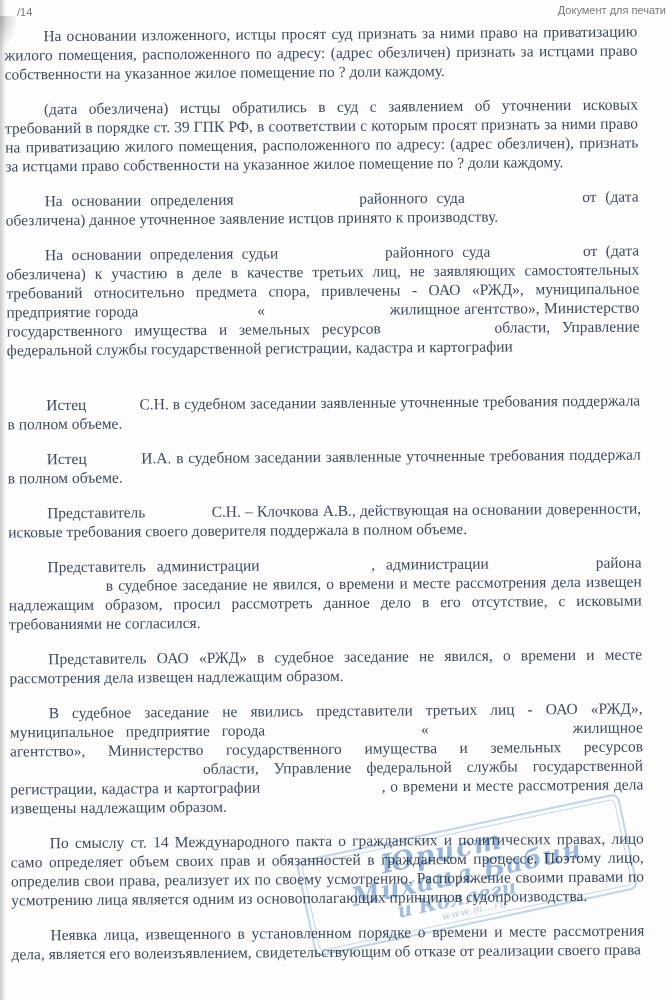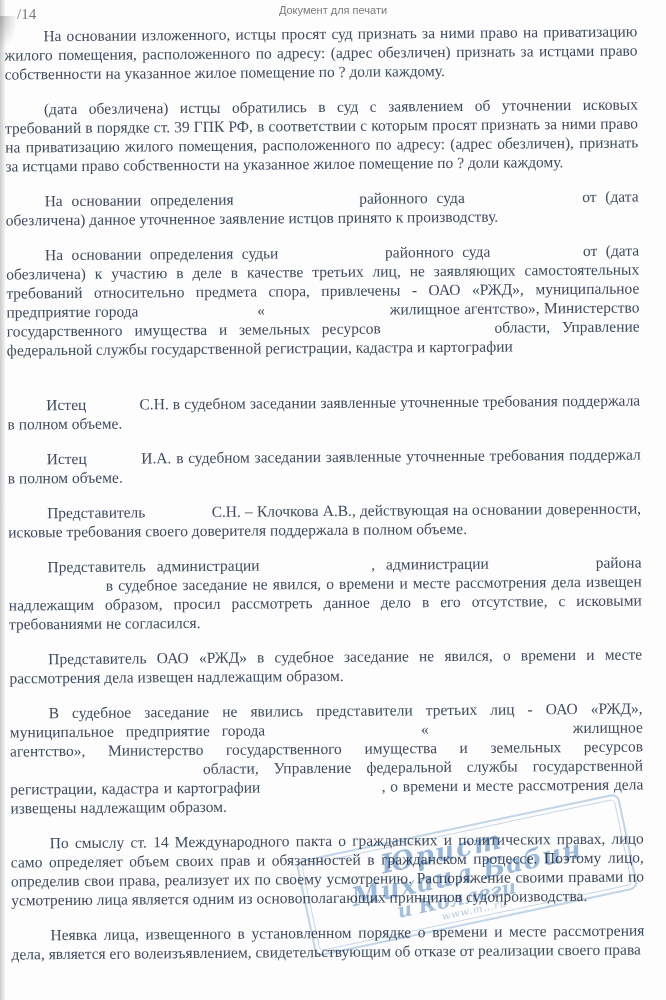--- a/index.html
+++ b/index.html
@@ -10,26 +10,26 @@
   }
   .page {
     position: relative;
     width: 666px; height: 1000px;
     background: var(--page-bg, #fdfdfd);
     overflow: hidden;
   }
   
   .hdr-left {
     position: absolute; left: 17px; top: 6px;
-    font-family: Liberation Serif, serif;
-    font-size: 15px; color: var(--muted-text, #8a8a8a);
+    font-family: Liberation Sans, sans-serif;
+    font-size: 11px; color: var(--muted-text, #8a8a8a);
   }
   .hdr-title {
     position: absolute; left: 0; top: 4px; width: 100%;
-    text-align: center;
+    text-align: right;
     font-family: "Liberation Sans", sans-serif;
     font-size: 11px; color: var(--muted-text, #7b7b7b);
   }
   .ftr {
     position: absolute; right: 24px; top: 1007px;
     font-family: "Liberation Sans", sans-serif;
     font-size: 11px; color: var(--muted-text, #7b7b7b);
   }
   
   .doc {

